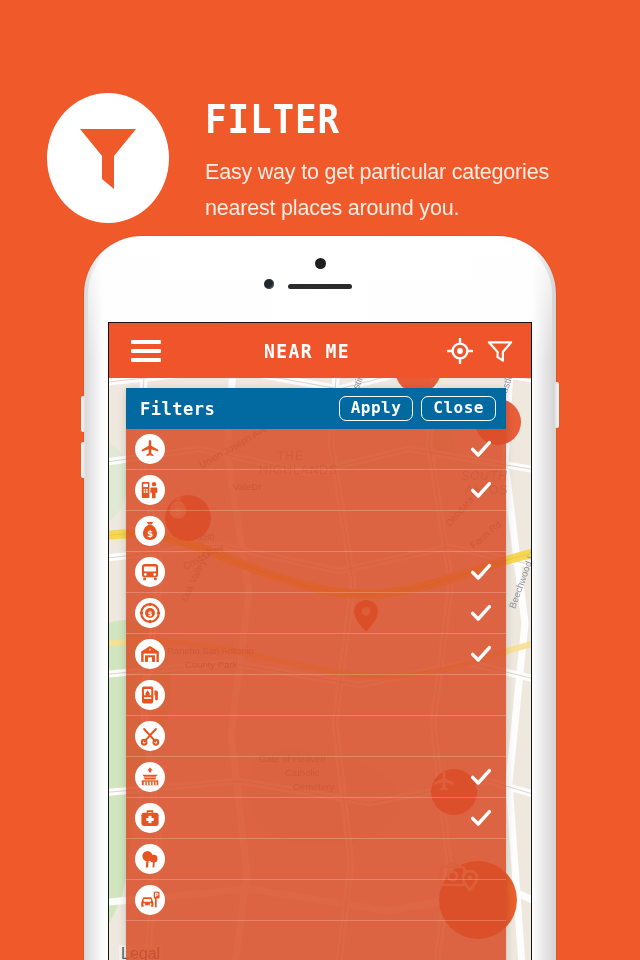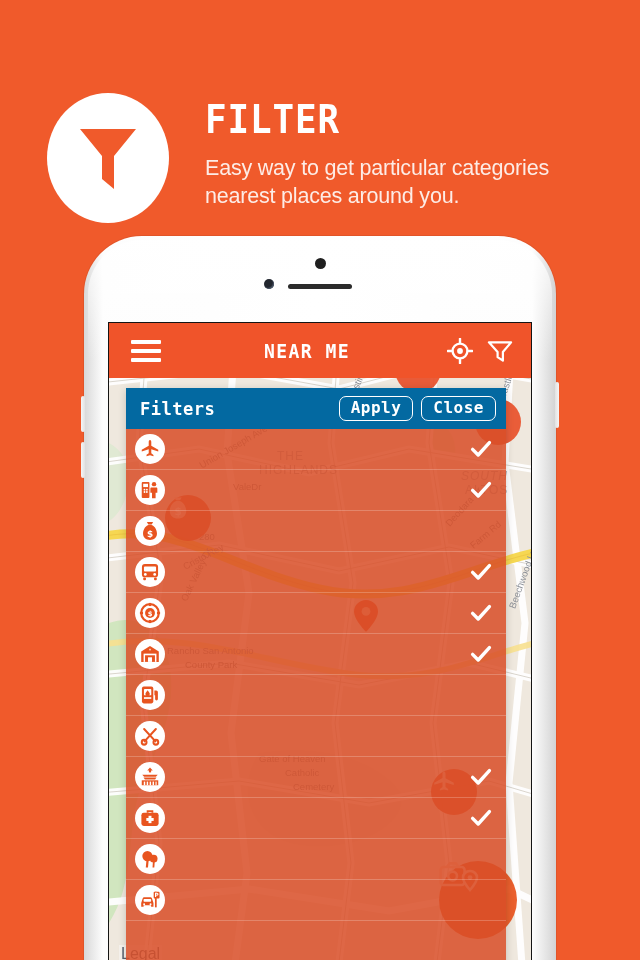--- a/index.html
+++ b/index.html
@@ -23,21 +23,21 @@
   #promo-badge svg{ display:block; }
   #promo-title{
     position:absolute; left:205px; top:54px;
     font-family:"DejaVu Sans Mono", monospace;
     font-size:39px; font-weight:bold; letter-spacing:1px;
     color:#ffffff; line-height:1;
     transform:scaleX(0.92); transform-origin:left top;
   }
   #promo-sub{
     position:absolute; left:205px; top:108px; width:410px;
-    font-size:21.5px; line-height:28px; color:#fdece6;
+    font-size:21.5px; line-height:36px; color:#fdece6;
     letter-spacing:-0.2px;
   }
 
   
   #phone{
     position:absolute; left:84px; top:236px; width:472px; height:760px;
     background:linear-gradient(90deg,#d8d8d8 0%, #fdfdfd 4%, #ffffff 50%, #fdfdfd 95%, #d3d3d3 100%);
     border-radius:58px 58px 0 0;
     box-shadow:0 0 0 1px rgba(0,0,0,0.06);
   }

